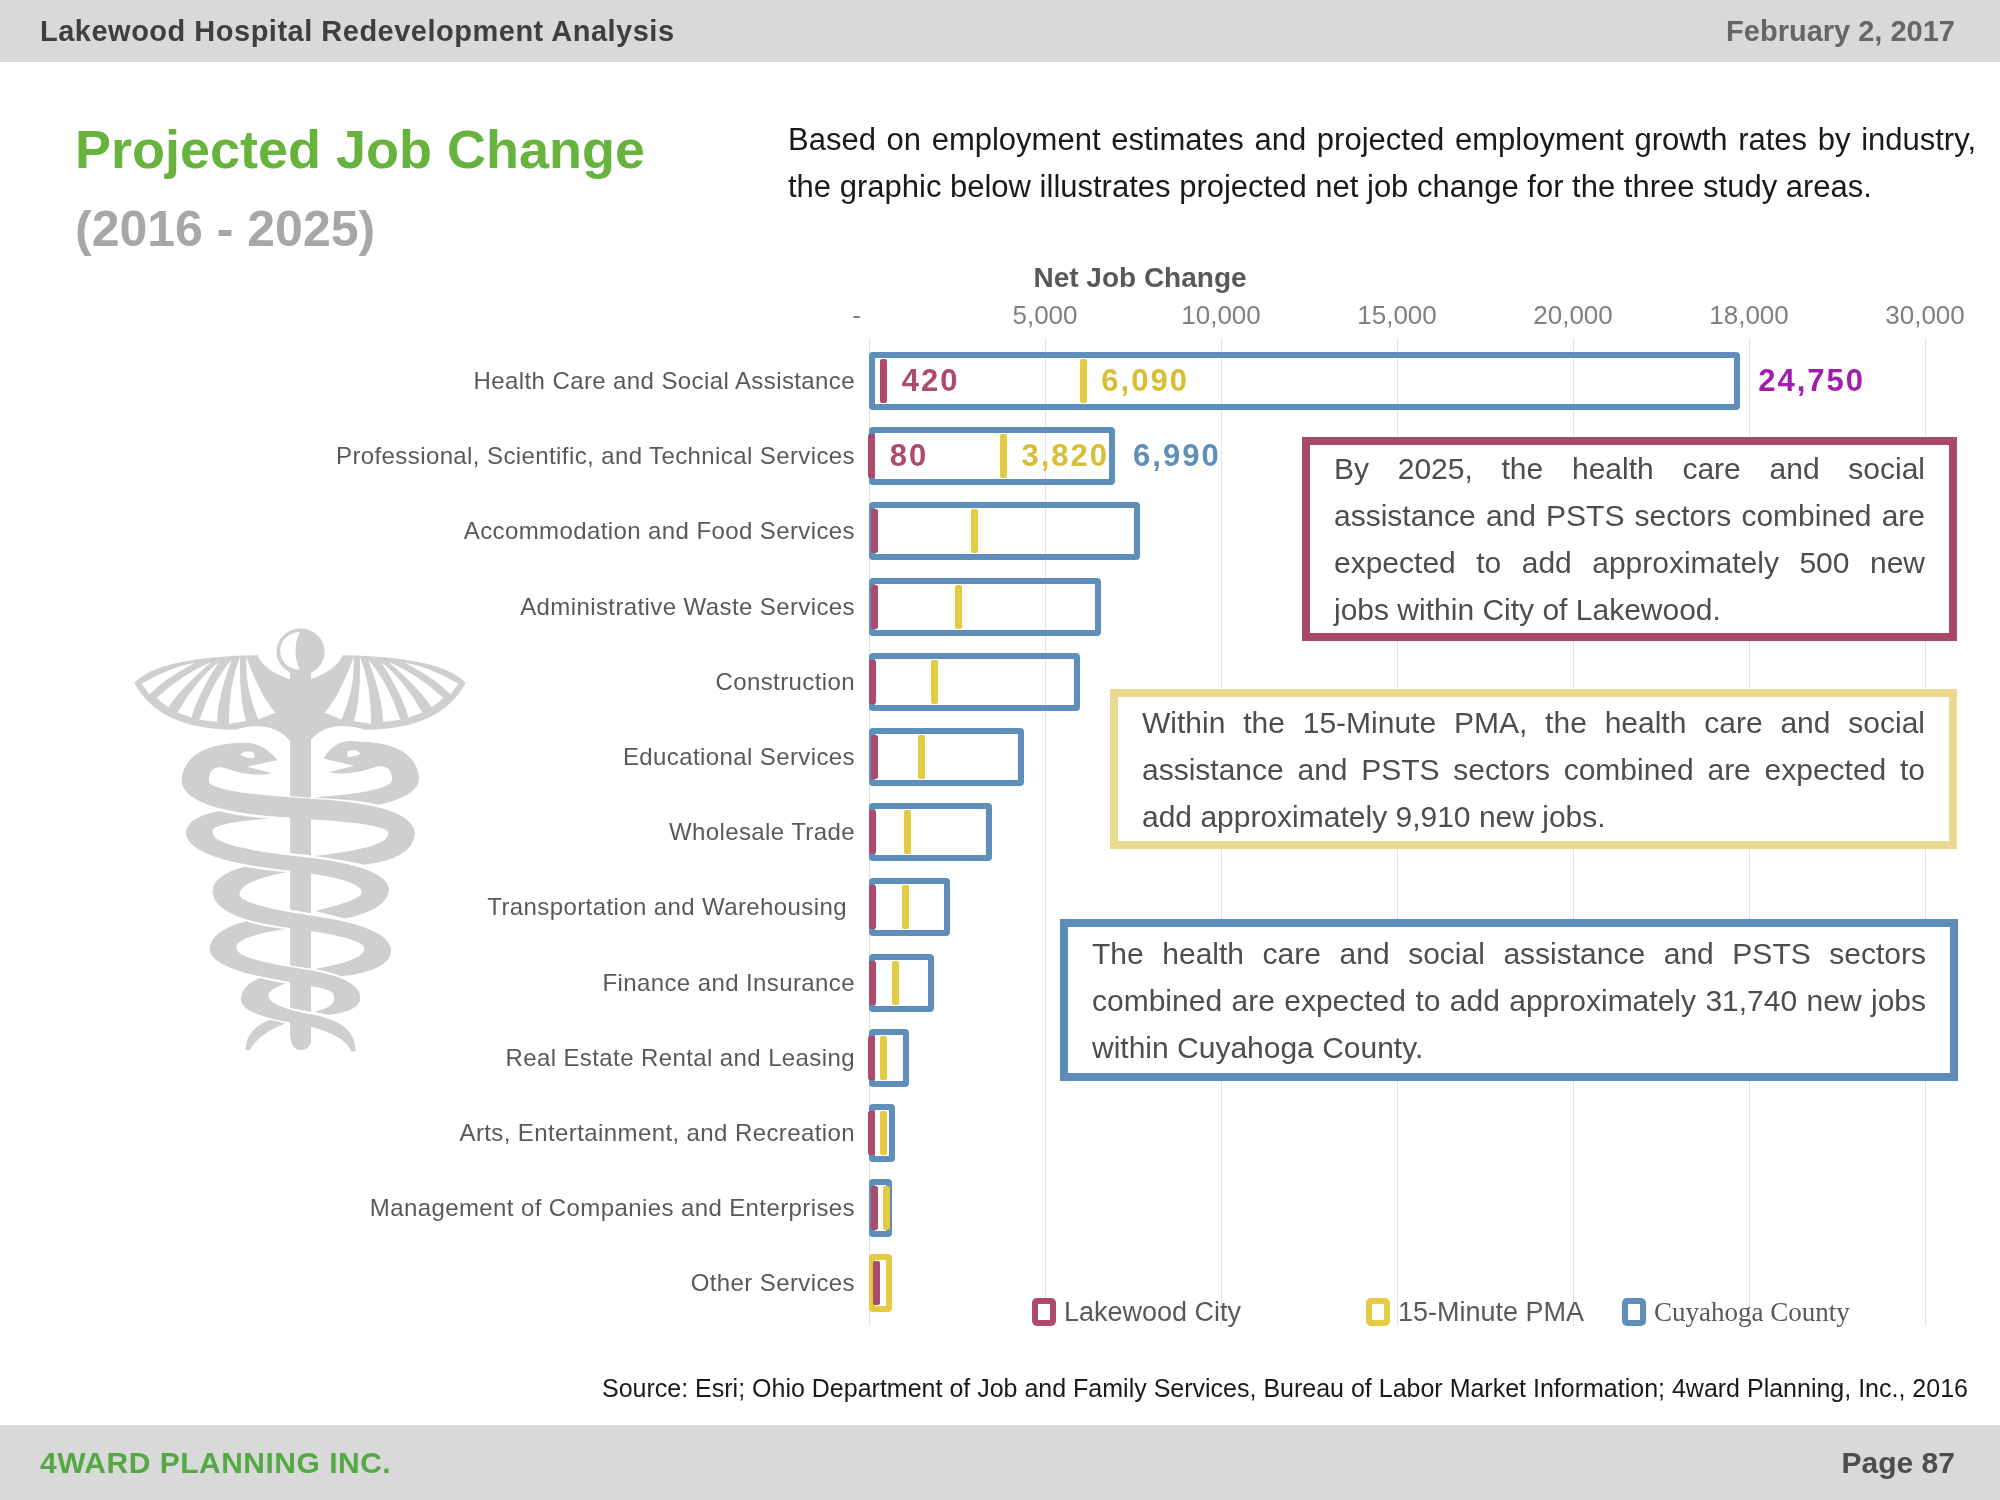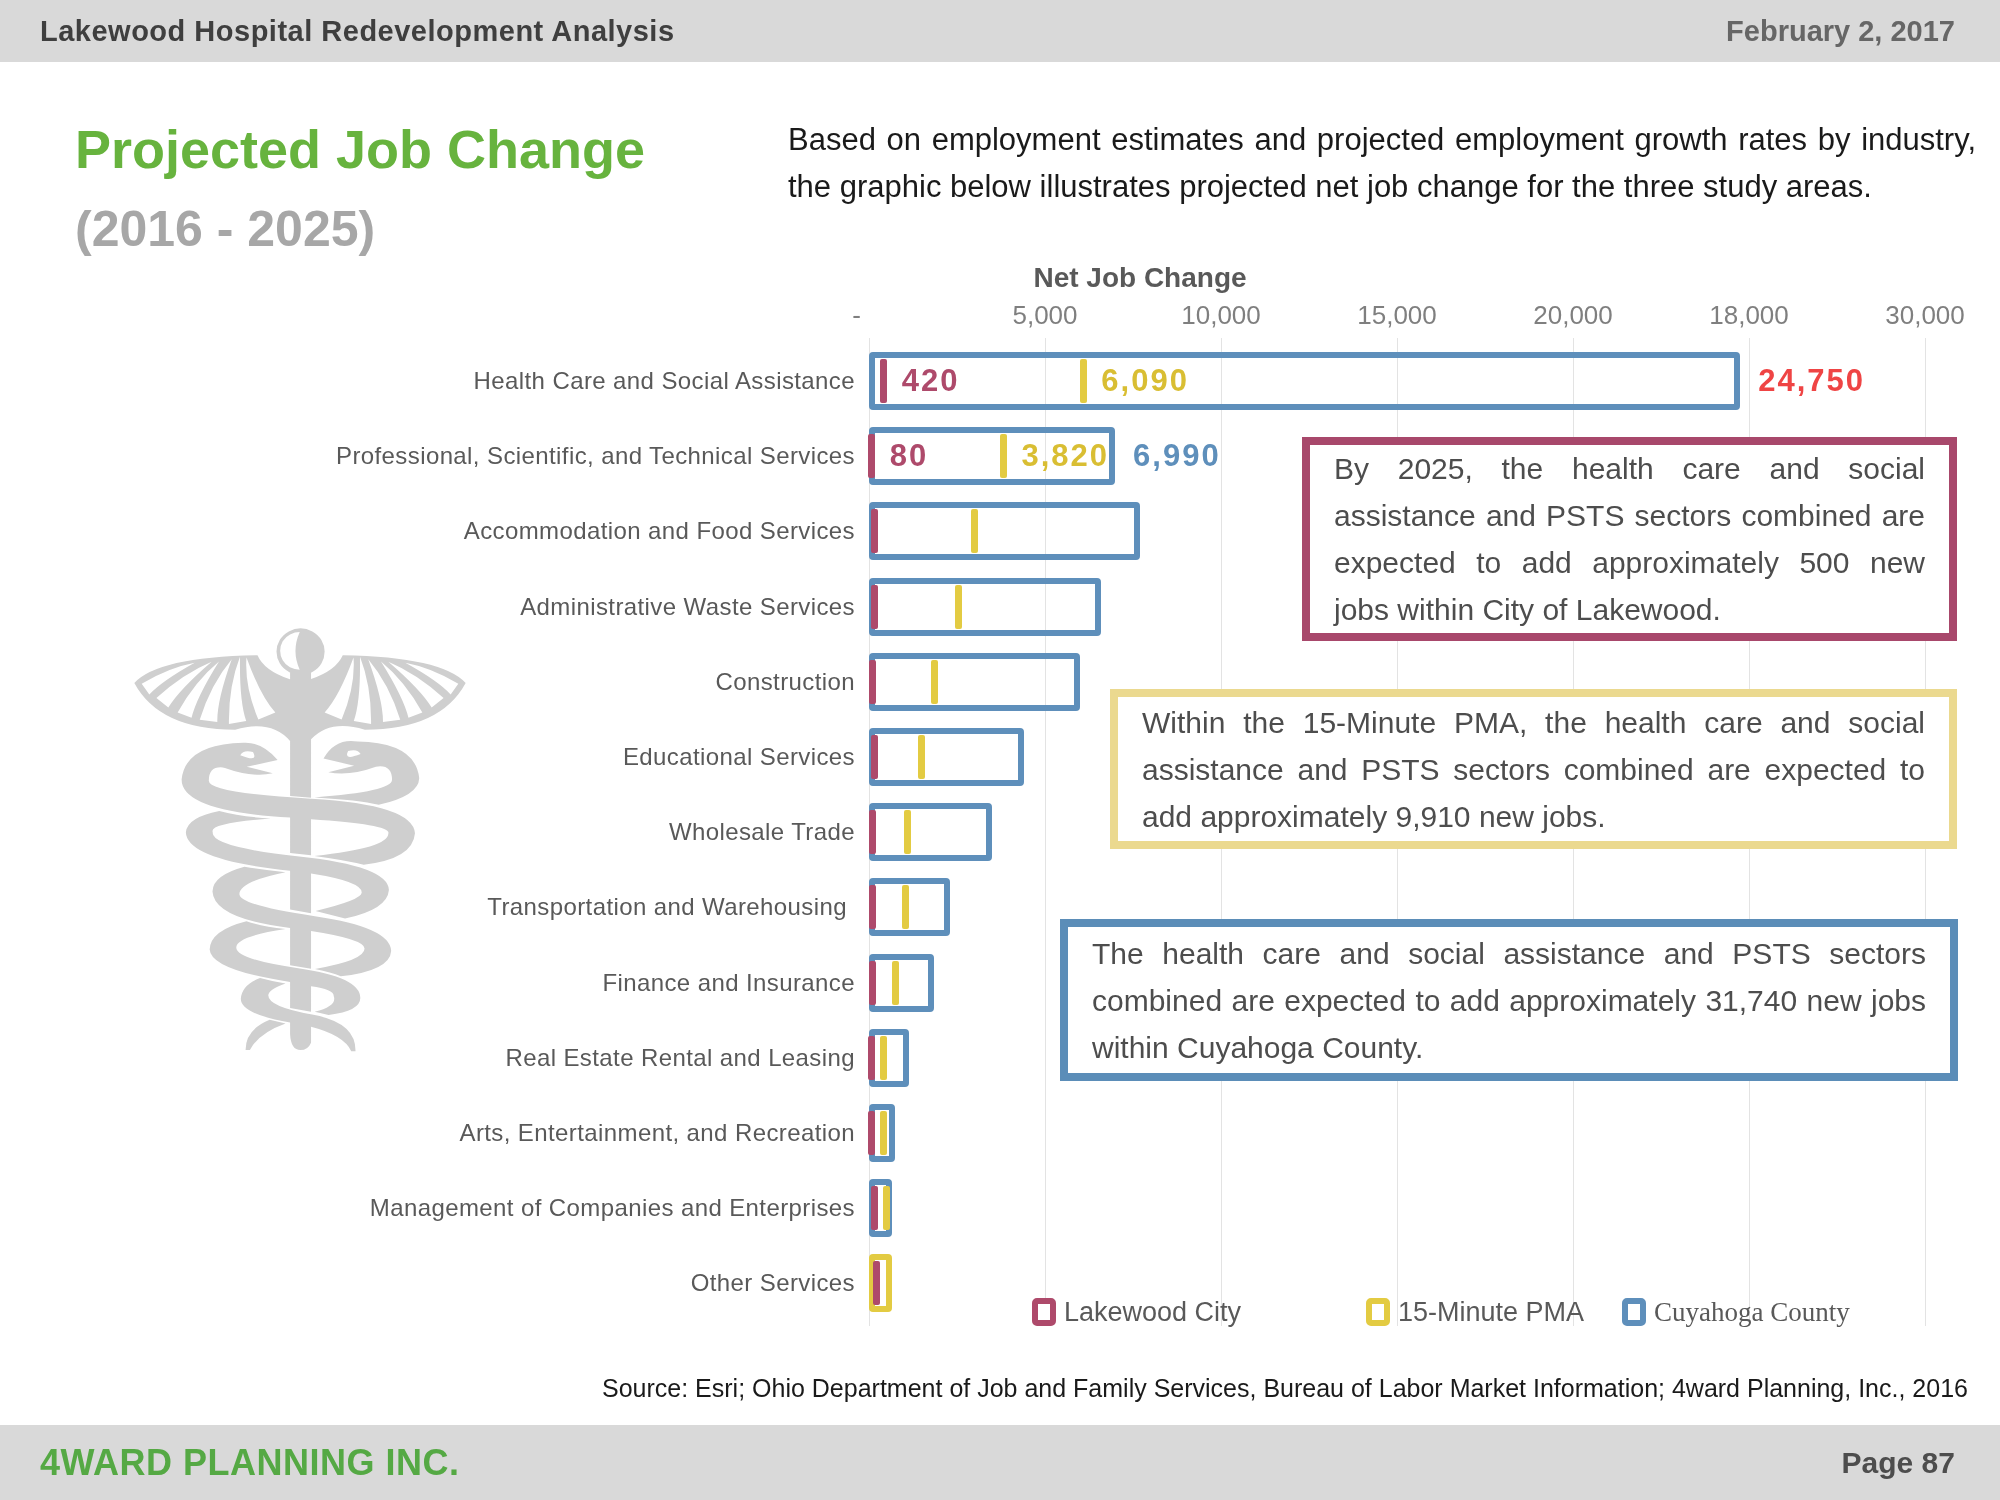--- a/index.html
+++ b/index.html
@@ -7,21 +7,21 @@
         font-family:"Liberation Sans",sans-serif;}
 
   
   .band{position:absolute;left:0;width:2000px;background:#d9d9d9;}
   #top-band{top:0;height:62px;}
   #bottom-band{top:1425px;height:75px;}
   .band-inner{position:absolute;top:0;bottom:0;left:40px;right:45px;display:flex;
               align-items:center;justify-content:space-between;gap:34px;}
   #header-title{font-size:29px;font-weight:bold;color:#3f3f3f;letter-spacing:.5px;}
   #header-date{font-size:29px;font-weight:bold;color:#666;}
-  #footer-company{font-size:36px;font-weight:bold;color:#55a944;letter-spacing:.5px;}
+  #footer-company{font-size:30px;font-weight:bold;color:#55a944;letter-spacing:.5px;}
   #footer-page{font-size:30px;font-weight:bold;color:#4d4d4d;}
 
   
   #page-title-1{position:absolute;left:75px;top:118px;font-size:54px;font-weight:bold;color:#67b33e;}
   #page-title-2{position:absolute;left:75px;top:200px;font-size:50px;font-weight:bold;color:#a7a7a7;}
 
   
   #intro{position:absolute;left:788px;top:116px;width:1188px;font-size:31px;line-height:47px;
          color:#1a1a1a;text-align:justify;}
 
@@ -144,21 +144,21 @@
       <div class="bar-line" style="left: 868.316px; top: 1111px; width: 7px; height: 44px; background: rgb(174, 74, 107);"></div>
       <div class="cat-label" style="left: 20px; width: 835px; top: 1179.2px; height: 58px;">Management of Companies and Enterprises</div>
       <div class="bar-box" style="left: 869px; top: 1179.2px; width: 22.88px; height: 58px; border-color: rgb(94, 143, 187);"></div>
       <div class="bar-line" style="left: 883.1px; top: 1186.2px; width: 7px; height: 44px; background: rgb(227, 203, 66);"></div>
       <div class="bar-line" style="left: 870.78px; top: 1186.2px; width: 7px; height: 44px; background: rgb(174, 74, 107);"></div>
       <div class="cat-label" style="left: 20px; width: 835px; top: 1254.4px; height: 58px;">Other Services</div>
       <div class="bar-box" style="left: 869px; top: 1254.4px; width: 22.88px; height: 58px; border-color: rgb(227, 203, 66);"></div>
       <div class="bar-line" style="left: 872.54px; top: 1261.4px; width: 7px; height: 44px; background: rgb(174, 74, 107);"></div>
       <div class="dlabel" style="left: 901.784px; top: 352px; height: 58px; color: rgb(174, 74, 107);">420</div>
       <div class="dlabel" style="left: 1101.37px; top: 352px; height: 58px; color: rgb(217, 190, 51);">6,090</div>
-      <div class="dlabel" style="left: 1758.2px; top: 352px; height: 58px; color: #ef4444; text-align: right;">24,750</div>
+      <div class="dlabel" style="left: 1758.2px; top: 352px; height: 58px; color: #a21caf; text-align: right;">24,750</div>
       <div class="dlabel" style="left: 889.816px; top: 427.2px; height: 58px; color: rgb(174, 74, 107);">80</div>
       <div class="dlabel" style="left: 1021.46px; top: 427.2px; height: 58px; color: rgb(217, 190, 51);">3,820</div>
       <div class="dlabel" style="left: 1133.05px; top: 427.2px; height: 58px; color: rgb(94, 143, 187);">6,990</div>
       <div class="legend-item" style="left: 1032px;">
         <div class="legend-marker" style="border-color: rgb(174, 74, 107);"></div>
         <div class="legend-label">Lakewood City</div>
       </div>
       <div class="legend-item" style="left: 1330px; padding-left: 36px;">
         <div class="legend-marker" style="border-color: rgb(227, 203, 66);"></div>
         <div class="legend-label">15-Minute PMA</div>

